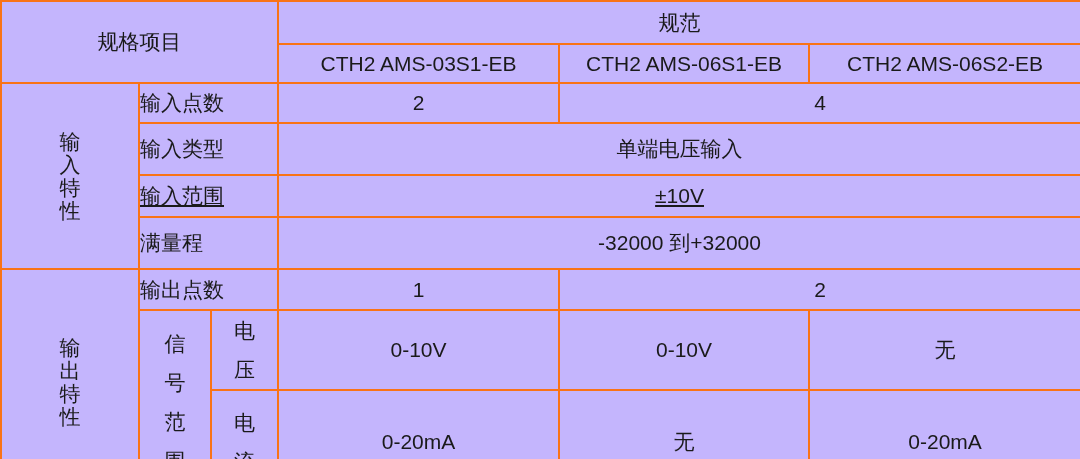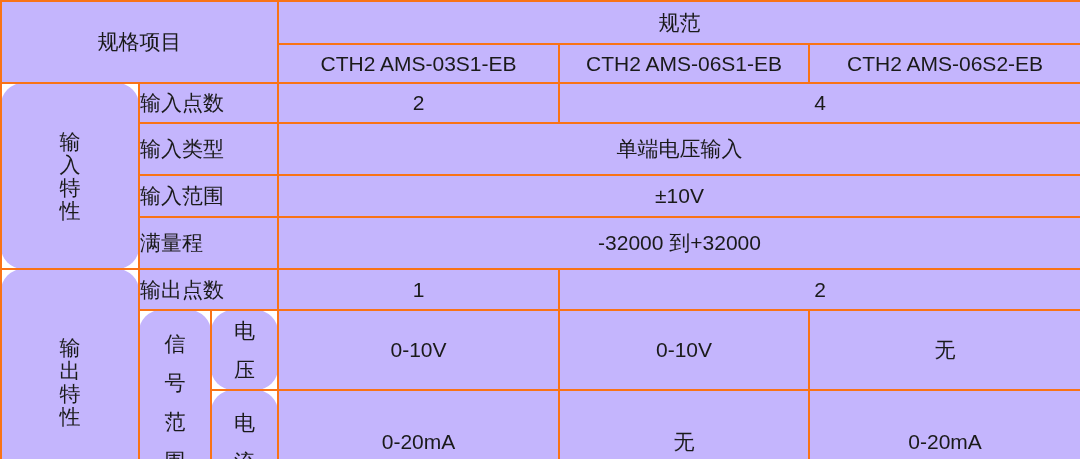--- a/index.html
+++ b/index.html
@@ -28,35 +28,35 @@
     padding: 0;
     vertical-align: middle;
     background: #c4b5fd;
     overflow: hidden;
   }
   td.center { text-align: center; }
   td.label {
     text-align: left;
     padding-left: 10px;
   }
-  td.vcell { text-align: center; border-radius: 22px; }
+  td.vcell { text-align: center; }
   .vtext {
     display: inline-block;
     width: 1.15em;
     word-break: break-all;
     text-align: center;
     vertical-align: middle;
   }
   .vtight { line-height: 23px; }
   .vwide  { line-height: 39px; }
   tr.r1 { height: 43px; }
   tr.r2 { height: 39px; }
   tr.r3 { height: 40px; }
   tr.r4 { height: 52px; }
-  tr.r5 { height: 42px; }
+  tr.r5 { height: 42px; text-decoration: underline; }
   tr.r6 { height: 52px; }
   tr.r7 { height: 41px; }
   tr.r8 { height: 80px; }
   tr.r9 { height: 104px; }
 </style>
 </head>
 <body>
 
 <div class="page">
   <table class="spec">

